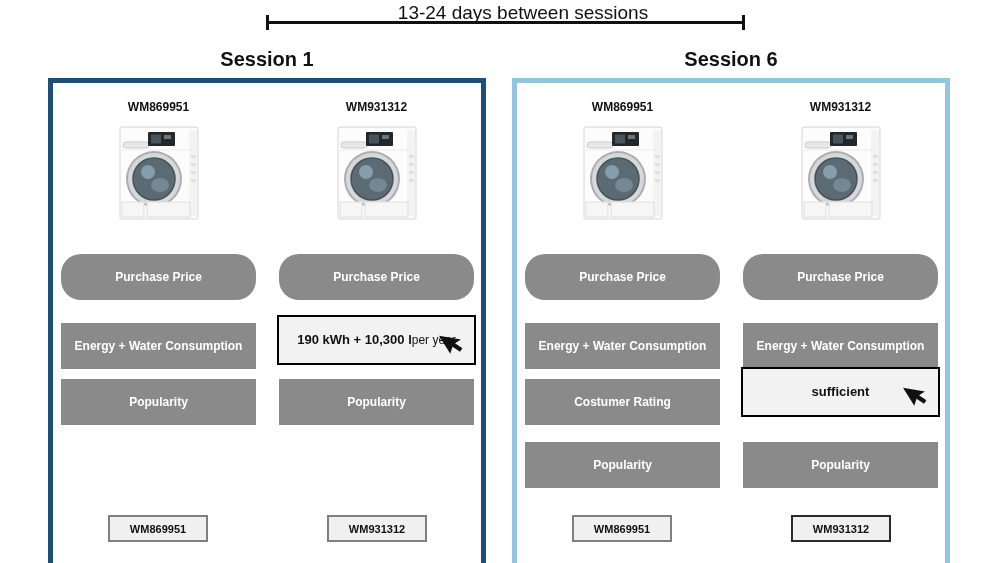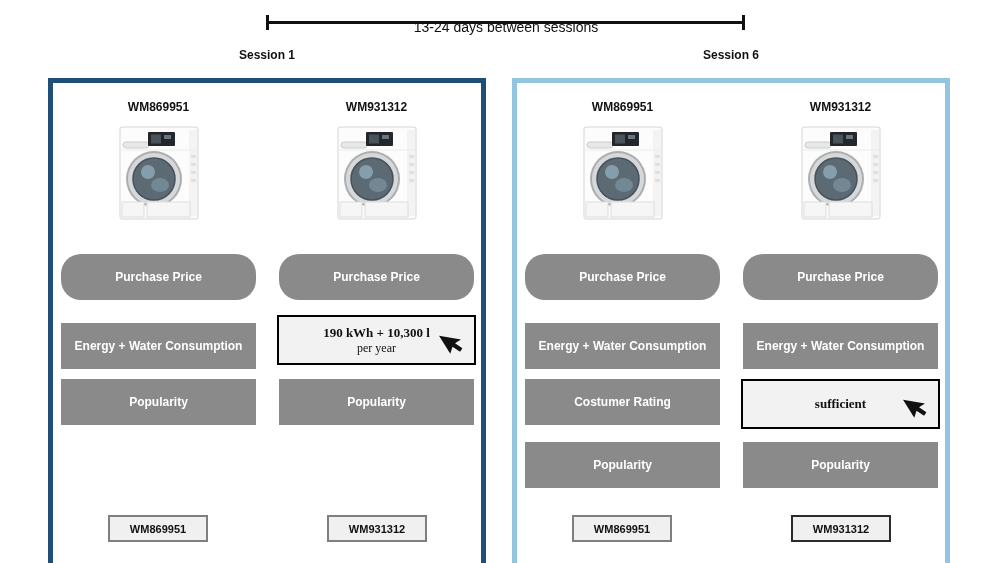--- a/index.html
+++ b/index.html
@@ -3,31 +3,31 @@
 <meta charset="utf-8">
 <title>Study Sessions Diagram</title>
 <style>
   html,body{margin:0;padding:0;background:#ffffff;}
   .canvas{
     position:relative;width:1000px;height:563px;background:#ffffff;
     font-family:"Liberation Sans",sans-serif;color:#1a1a1a;overflow:hidden;
   }
   
   .timeline-label{
-    position:absolute;left:267px;top:2px;width:478px;text-align:center;
-    font-size:14px;color:#111;margin-top:17px;
+    position:absolute;left:284px;top:2px;width:478px;text-align:center;
+    font-size:19px;color:#111;
   }
   .bracket-line{position:absolute;left:267px;top:21px;width:477px;height:3px;background:#111;}
   .tick{position:absolute;top:15px;width:3px;height:15px;background:#111;}
   .tick.left{left:266px;}
   .tick.right{left:742px;}
   
   .session-title{
     position:absolute;top:48px;width:438px;text-align:center;
-    font-weight:bold;font-size:12px;color:#111;
+    font-weight:bold;font-size:20px;color:#111;
   }
   .session-title.s1{left:48px;}
   .session-title.s2{left:512px;}
   
   .session-box{
     position:absolute;top:78px;width:438px;height:562px;background:#fff;
     box-sizing:border-box;
   }
   .session-box.s1{left:48px;border:5px solid #1f4e79;}
   .session-box.s2{left:512px;border:5px solid #92c5e0;}
@@ -41,25 +41,25 @@
   .washer.col1{left:57px;} .washer.col2{left:275px;}
   .attr-btn{
     position:absolute;width:195px;height:46px;background:#8a8a8a;color:#ffffff;
     display:flex;align-items:center;justify-content:center;text-align:center;
     font-weight:bold;font-size:12px;border:0;cursor:default;
   }
   .r1{top:171px;border-radius:20px;} .r2{top:240px;} .r3{top:296px;} .r4{top:359px;}
   .revealed{
     position:absolute;width:199px;height:50px;background:#f2f2f2;
     border:2px solid #000;box-sizing:border-box;
-    display:flex;flex-direction:column;align-items:center;justify-content:center;
-    text-align:center;color:#111;font-family:Liberation Serif, serif;
+    display:flex;flex-direction:row;align-items:center;justify-content:center;
+    text-align:center;color:#111;
   }
   .revealed.col2{left:224px;}
-  .revealed.r2{top:232px;} .revealed.r3{top:296px;}
+  .revealed.r2{top:232px;} .revealed.r3{top:284px;}
   .revealed .line1{font-weight:bold;font-size:13px;line-height:1.25;}
   .revealed .line2{font-size:12px;line-height:1.2;}
   .cursor-icon{
     position:absolute;right:6px;top:50%;width:28px;height:28px;
     transform:translateY(-46%) rotate(-32deg);
   }
   .select-btn{
     position:absolute;top:432px;width:100px;height:27px;background:#f0f0f0;
     border:2px solid #7f7f7f;box-sizing:border-box;
     display:flex;align-items:center;justify-content:center;

